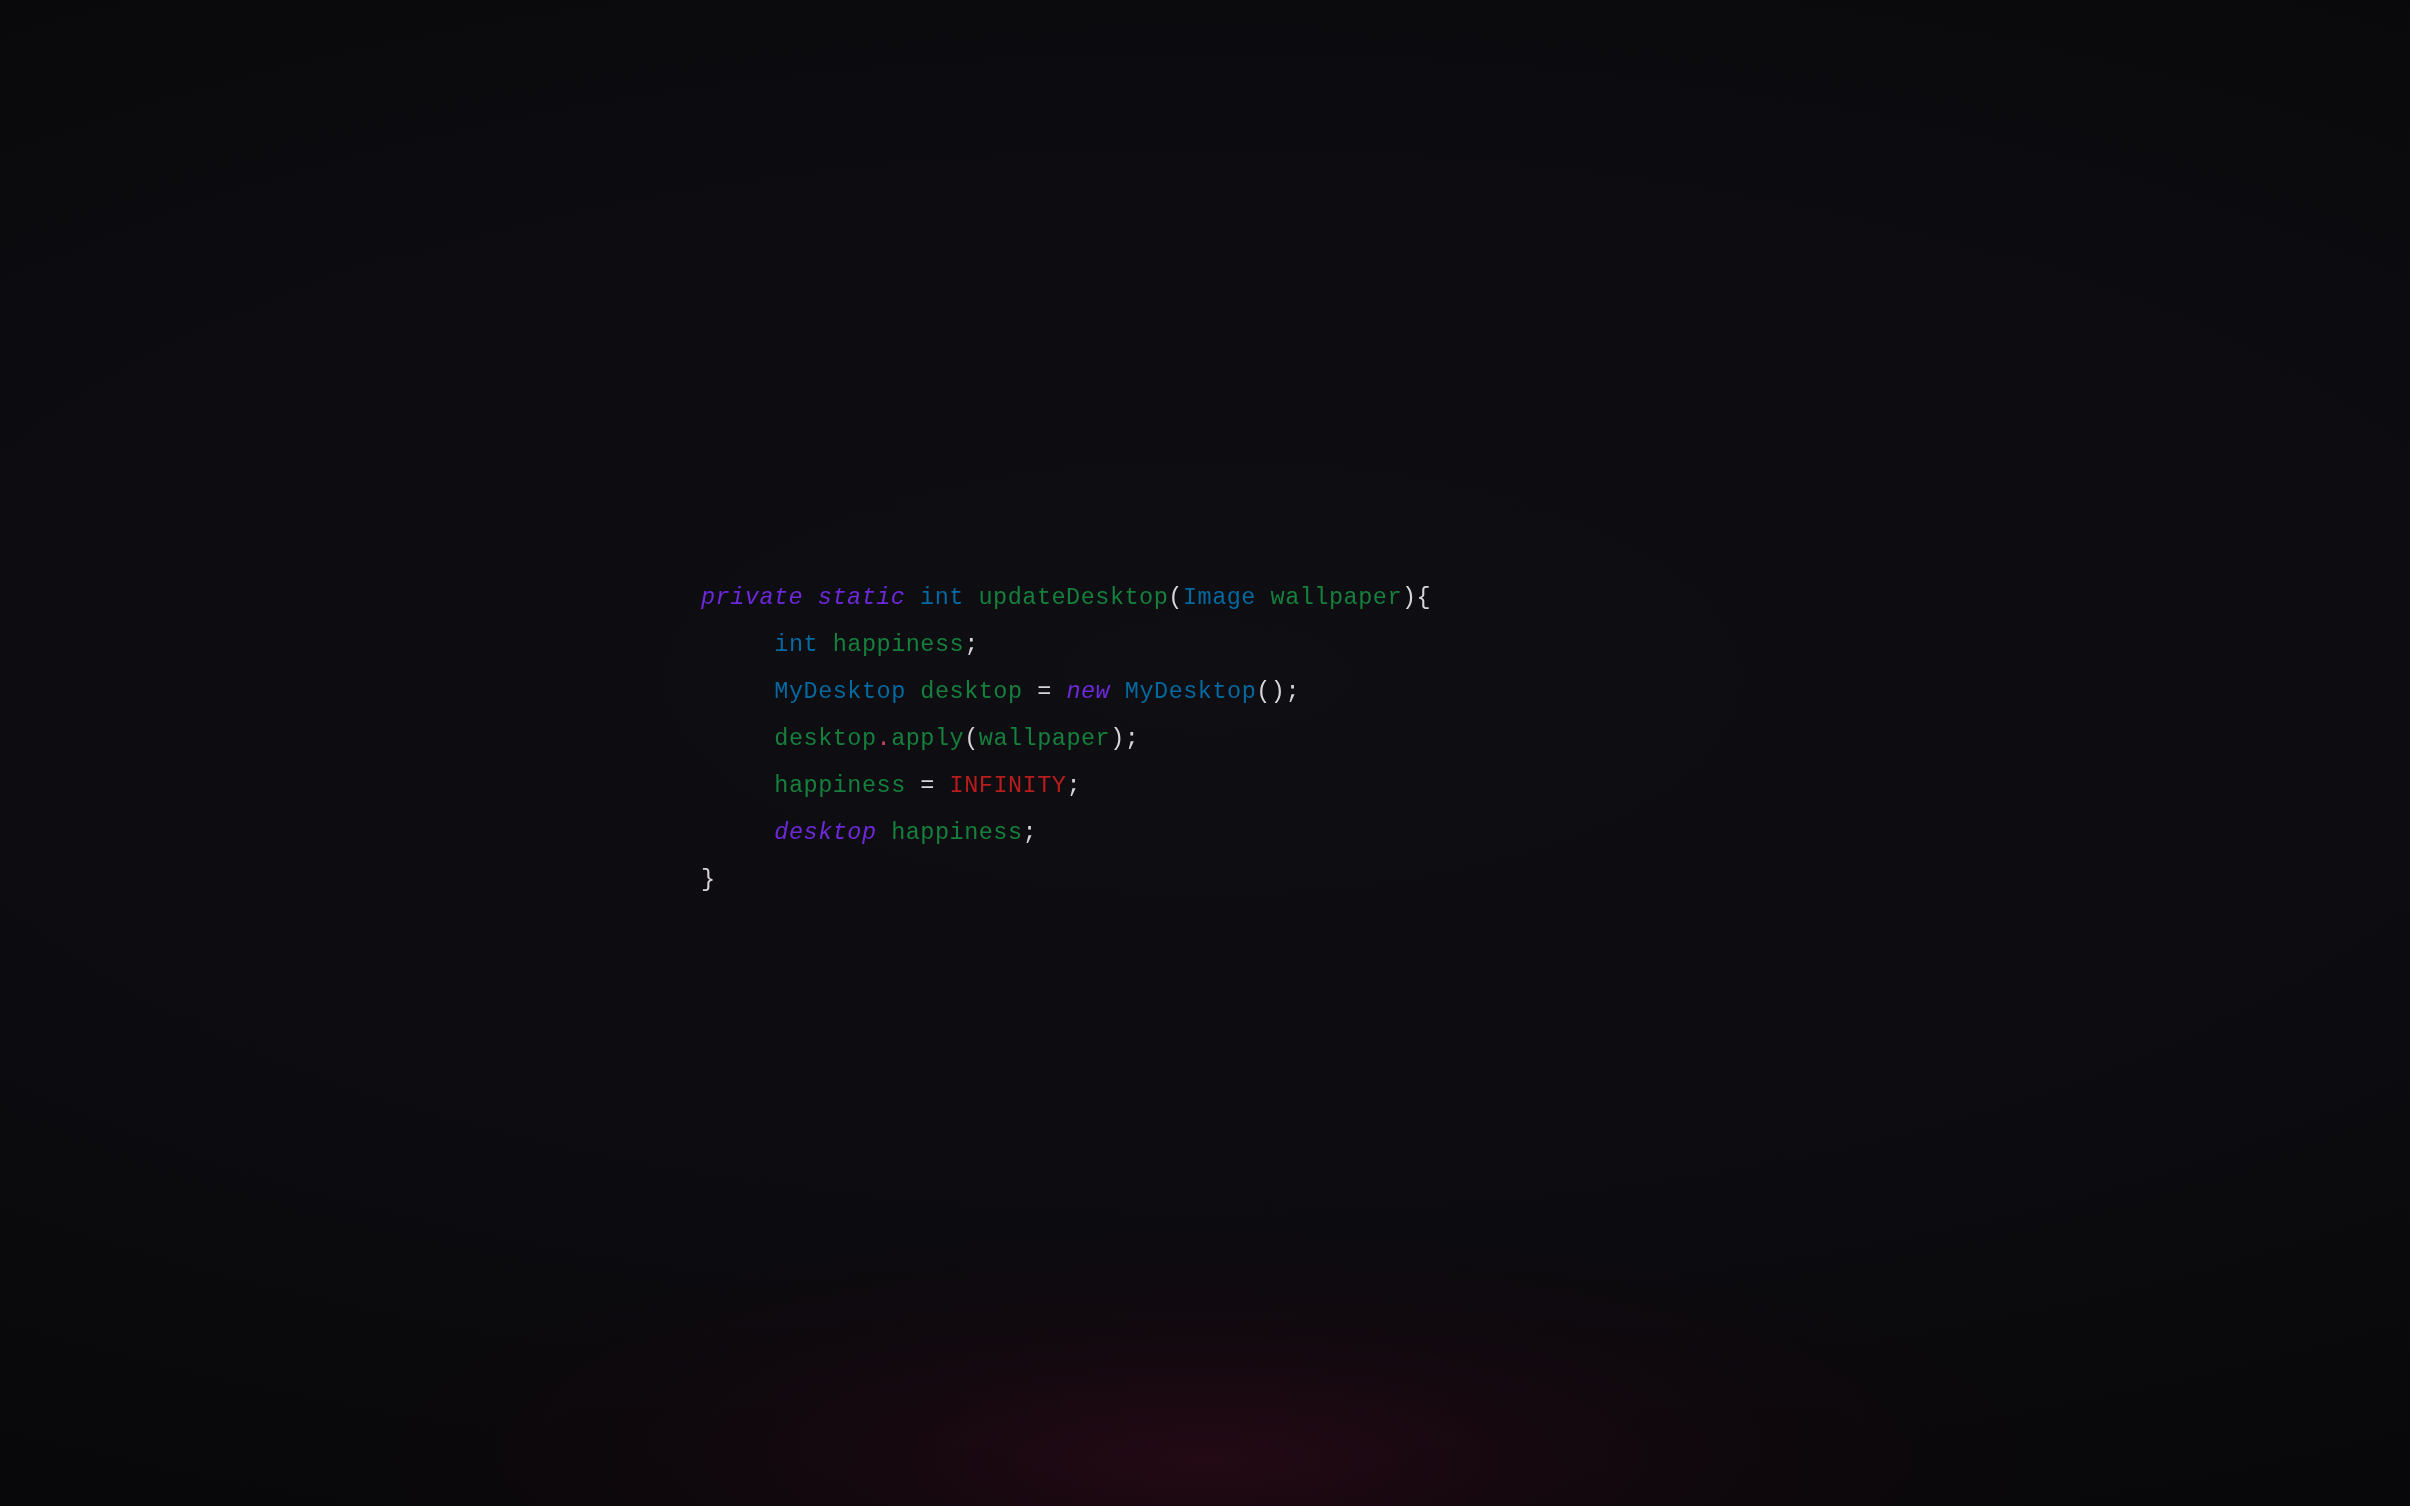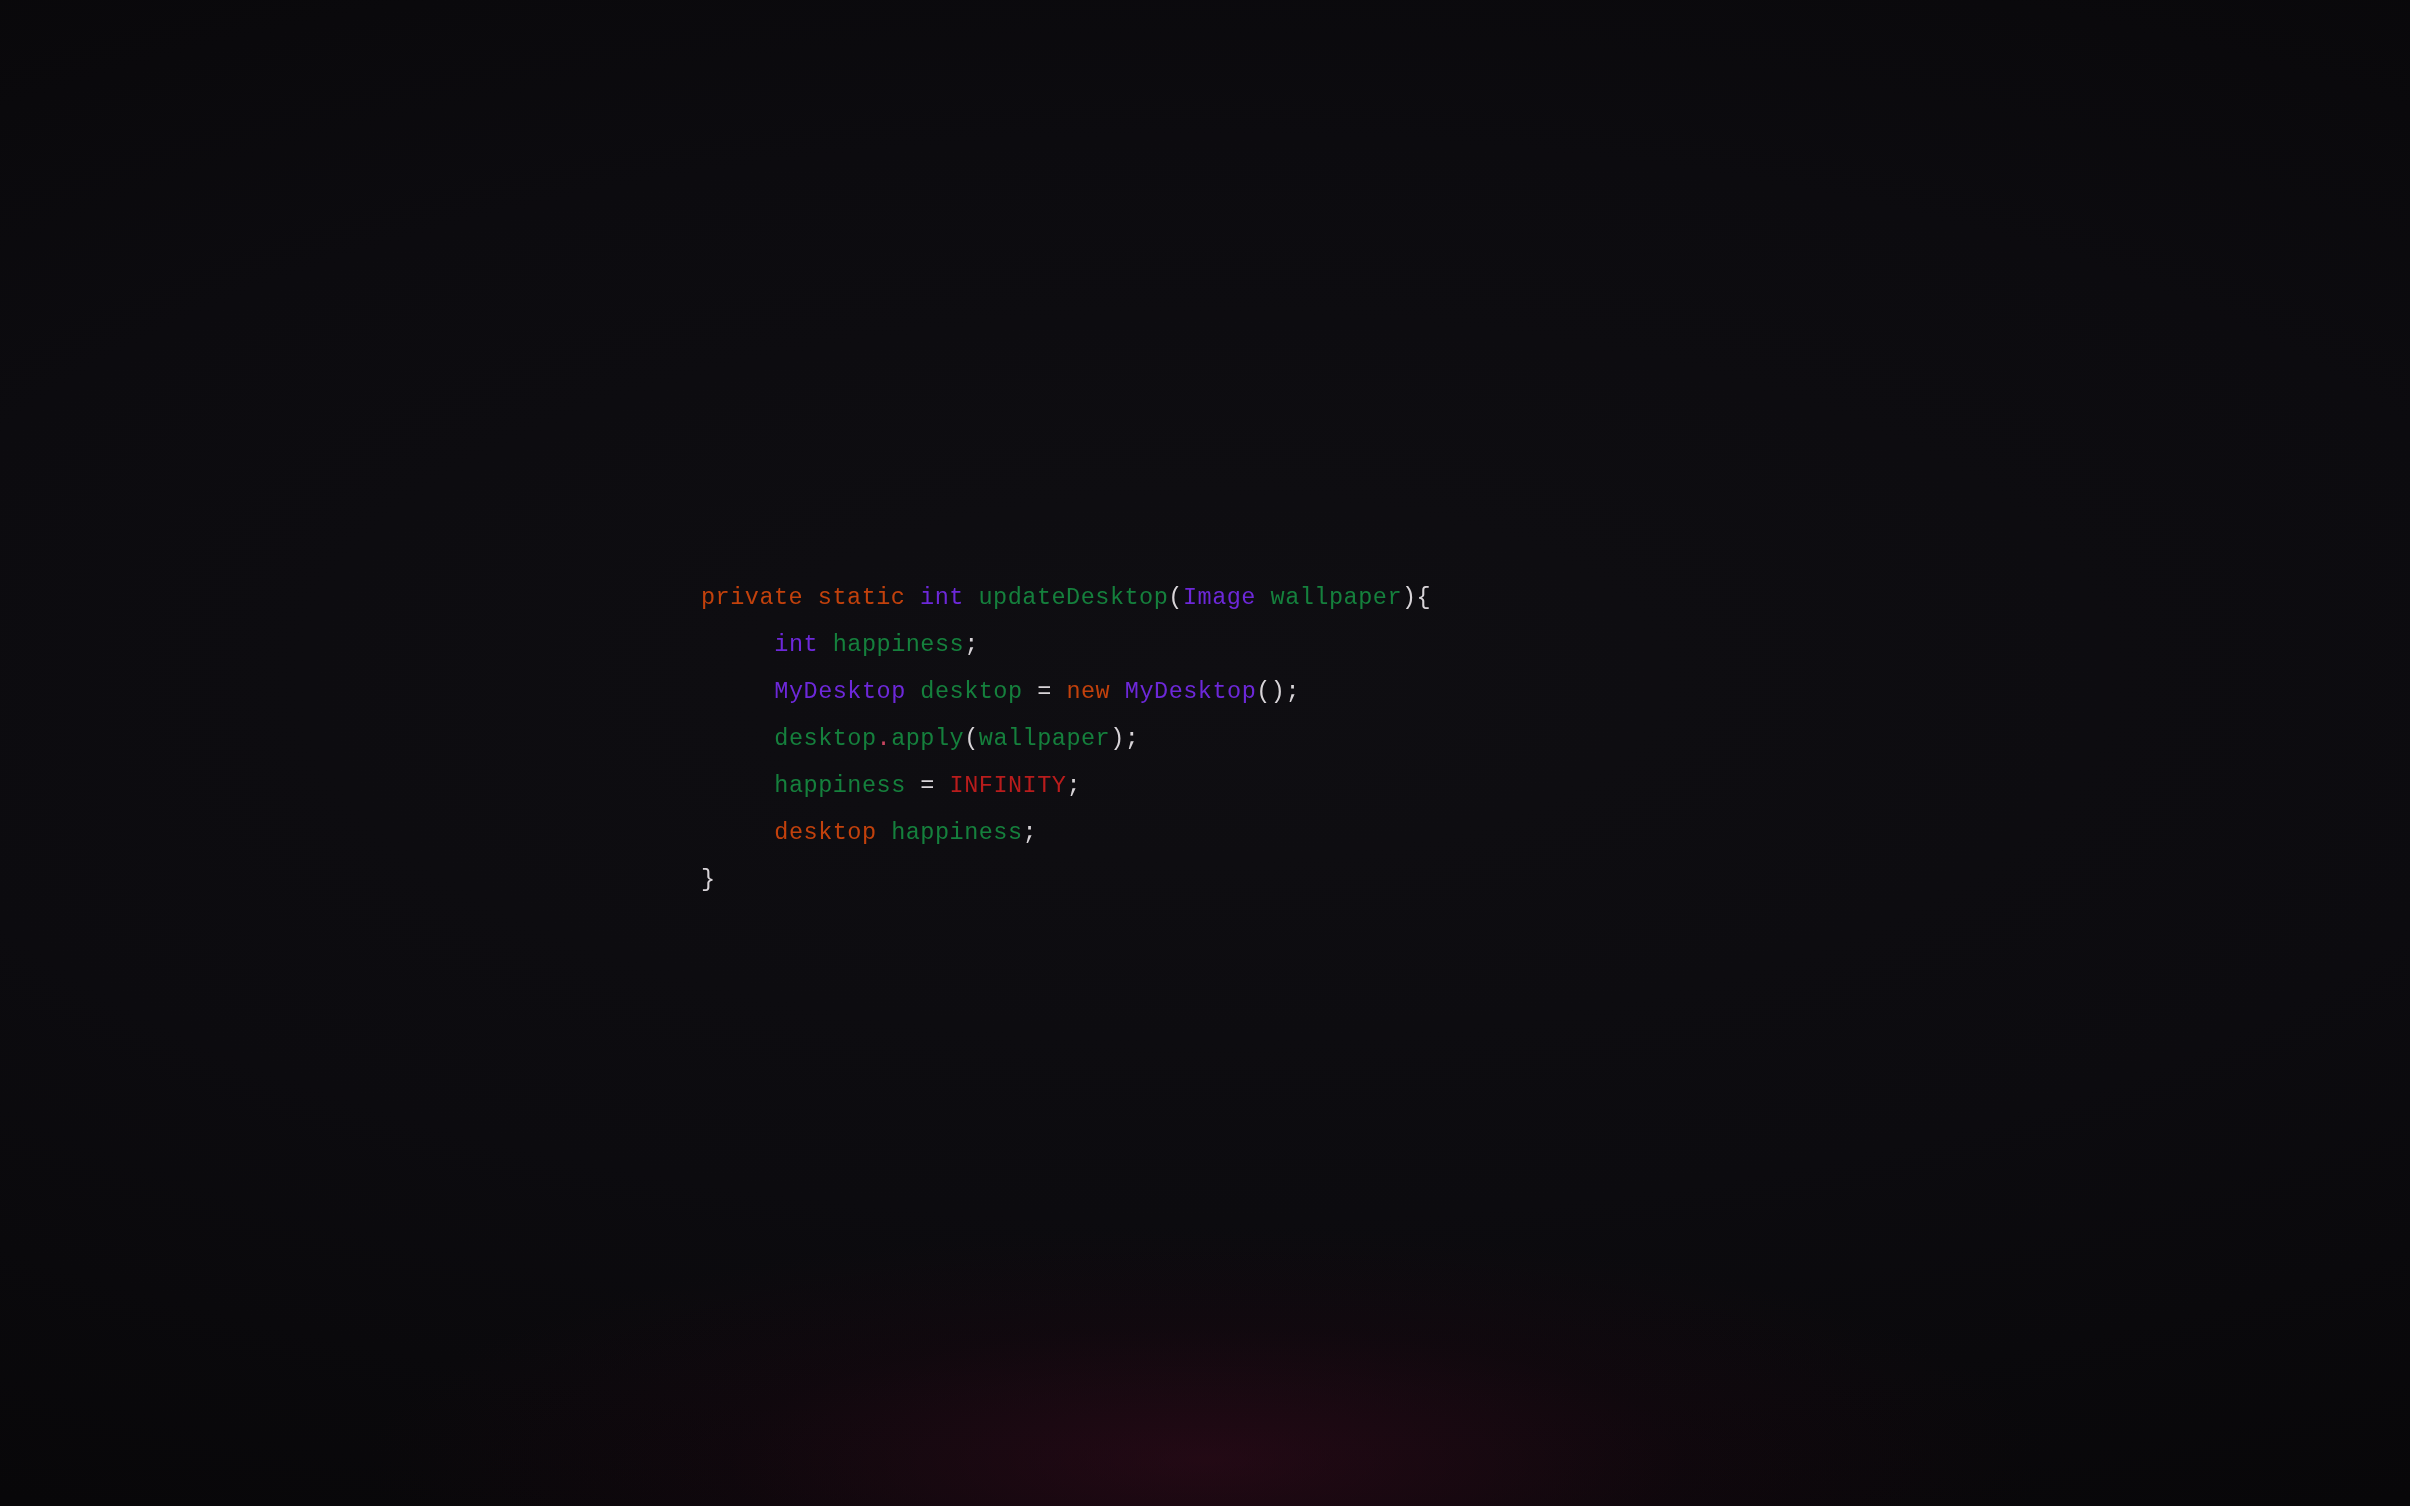--- a/index.html
+++ b/index.html
@@ -25,22 +25,22 @@
     }
     .code-block {
       position: absolute;
       top: 574px;
       left: 701px;
       font-size: 23.5px;
       line-height: 47px;
       white-space: pre;
       letter-spacing: 0.5px;
     }
-    .kw-mod   { color: #c2410c; }   
-    .kw-type  { color: #6d28d9; margin-top: 12px; }   
+    .kw-mod   { color: #6d28d9; font-style: italic; }   
+    .kw-type  { color: #0369a1; margin-top: 12px; }   
     .identifier { color: #15803d; } 
     .punct    { color: #d8d4d8; }   
     .dot      { color: #c94560; }   
     .const    { color: #b91c1c; }   
     .indent1  { display: inline-block; width: 5.2ch; }
   </style>
 </head>
 <body>
 
 <div class="bottom-glow"></div>

